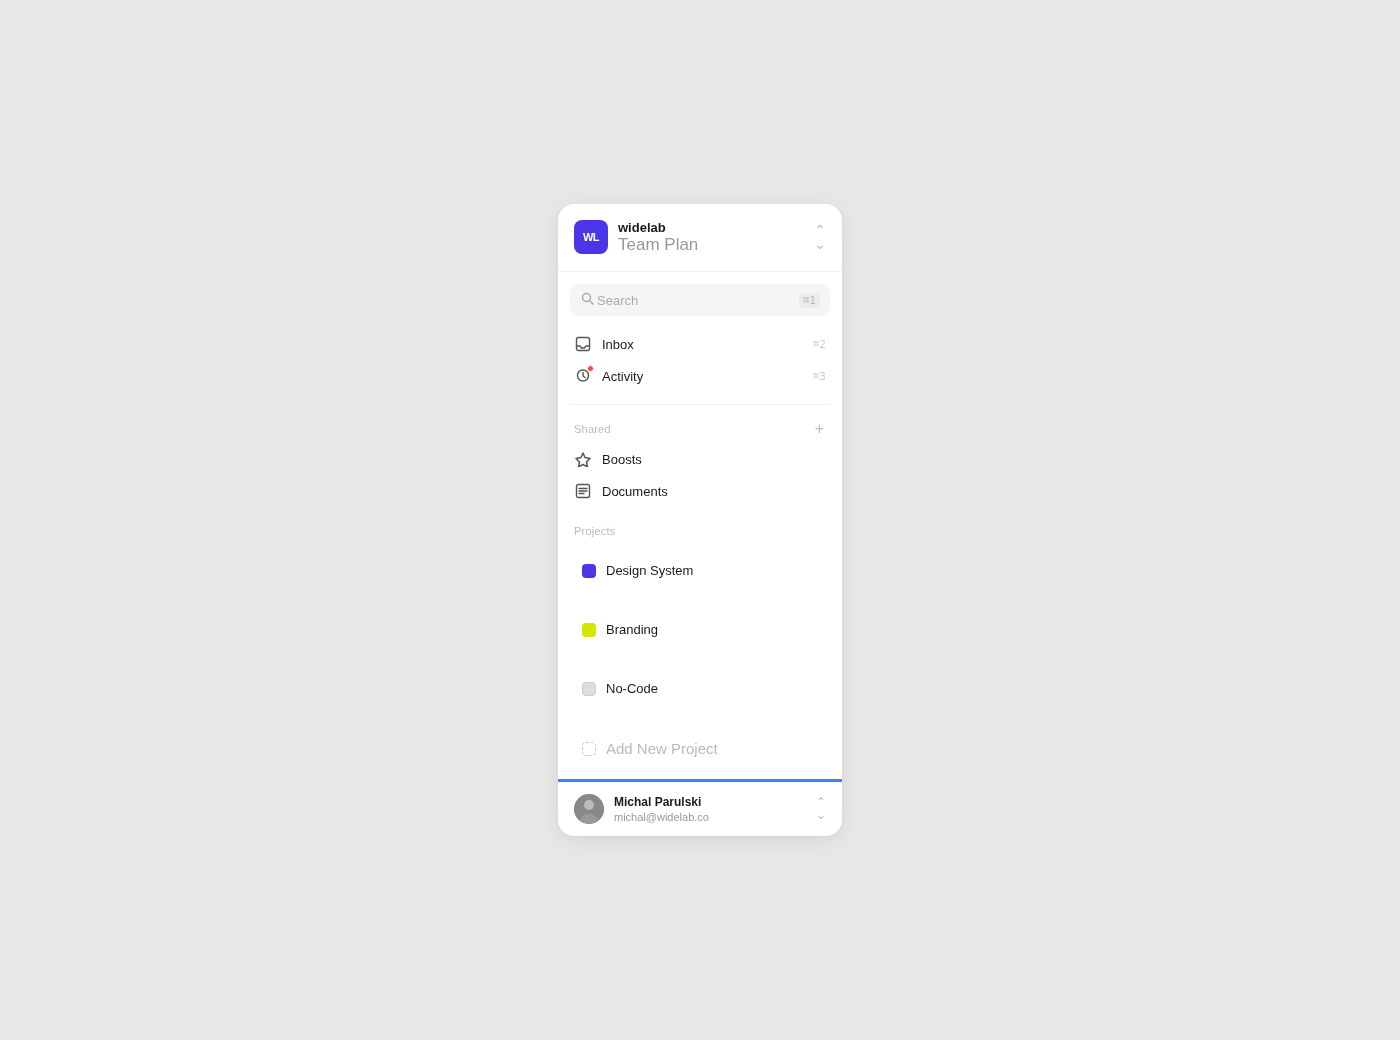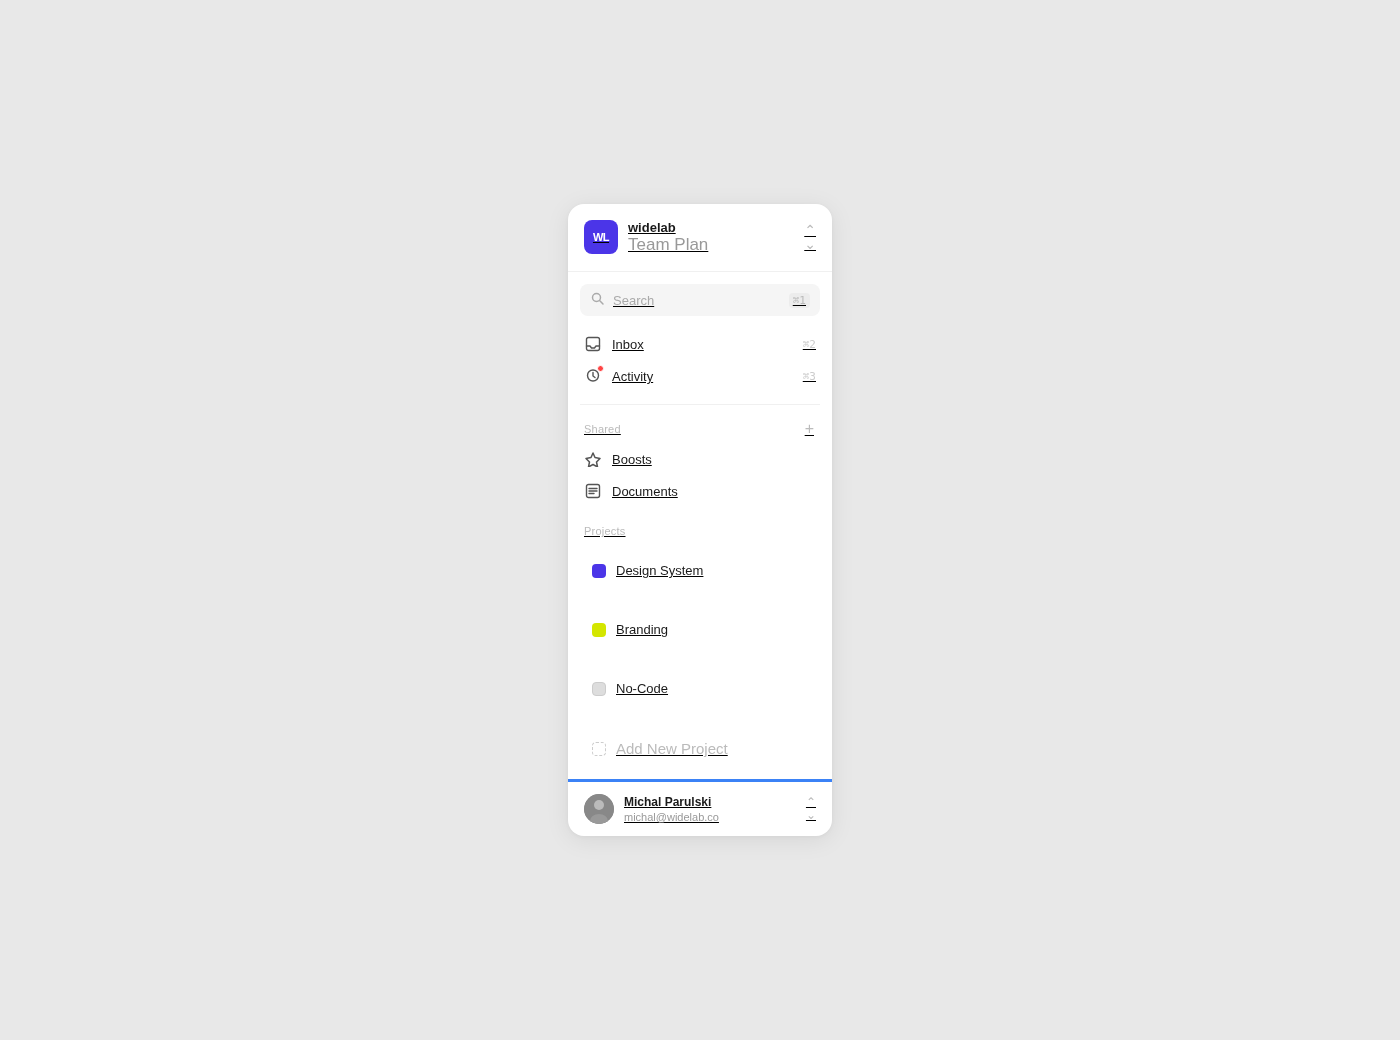--- a/index.html
+++ b/index.html
@@ -8,28 +8,27 @@
       width: 1400px;
       height: 1040px;
       background: #e8e8e8;
       display: flex;
       align-items: center;
       justify-content: center;
       font-family: -apple-system, BlinkMacSystemFont, 'Segoe UI', sans-serif;
     }
 
     .sidebar {
-      width: 264px;
+      width: 284px;
       background: #ffffff;
       border-radius: 16px;
       box-shadow: 0 4px 24px rgba(0,0,0,0.08), 0 1px 4px rgba(0,0,0,0.04);
       overflow: hidden;
       display: flex;
       flex-direction: column;
-      text-decoration: underline;
     }
 
     
     .sidebar-header {
       display: flex;
       align-items: center;
       justify-content: space-between;
       padding: 16px 16px 16px 16px;
       border-bottom: 1px solid #f0f0f0;
     }
@@ -82,21 +81,21 @@
     .search-section {
       padding: 12px 12px 8px 12px;
     }
 
     .search-bar {
       display: flex;
       align-items: center;
       background: #f5f5f5;
       border-radius: 8px;
       padding: 7px 10px;
-      gap: 7px;
+      gap: 1px;
     }
 
     .search-icon-wrap {
       color: #aaa;
       font-size: 13px;
       line-height: 1;
     }
 
     .search-text {
       flex: 1;

